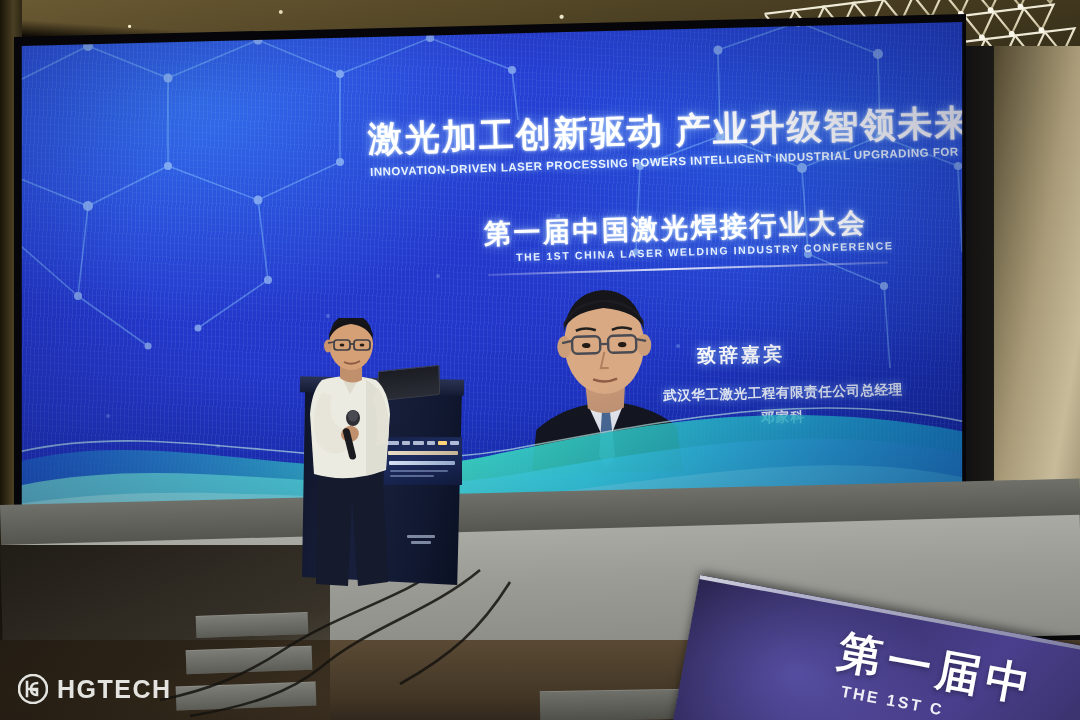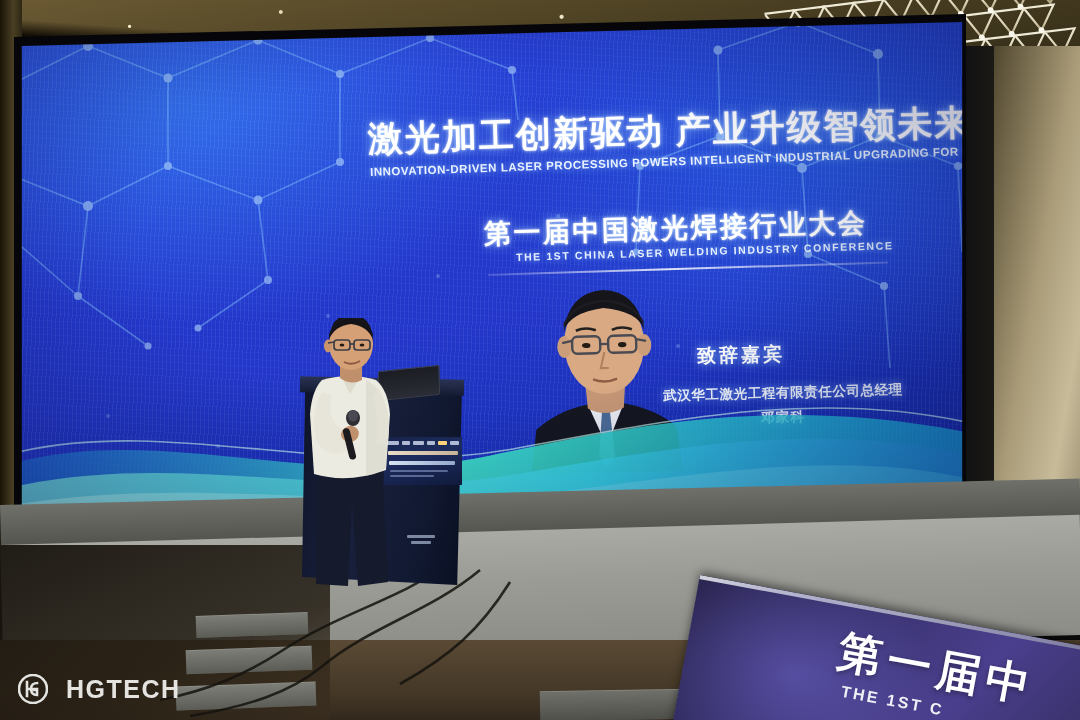--- a/index.html
+++ b/index.html
@@ -246,21 +246,21 @@
     white-space:nowrap;
   }
   .banner-glow {
     position:absolute; left:-40px; top:-30px; width:300px; height:220px;
     background:radial-gradient(ellipse at center, rgba(120,110,220,.45), transparent 68%);
   }
 
   
   .watermark {
     position:absolute; left:18px; bottom:16px;
-    display:flex; align-items:center; gap:18px;
+    display:flex; align-items:center; gap:9px;
     opacity:.93;
   }
   .wm-text { font-size:25px; font-weight:700; color:#f2f2f0; letter-spacing:1.5px; }
 </style>
 </head>
 <body>
 
 <div id="scene">
 
   <div class="ceiling">

